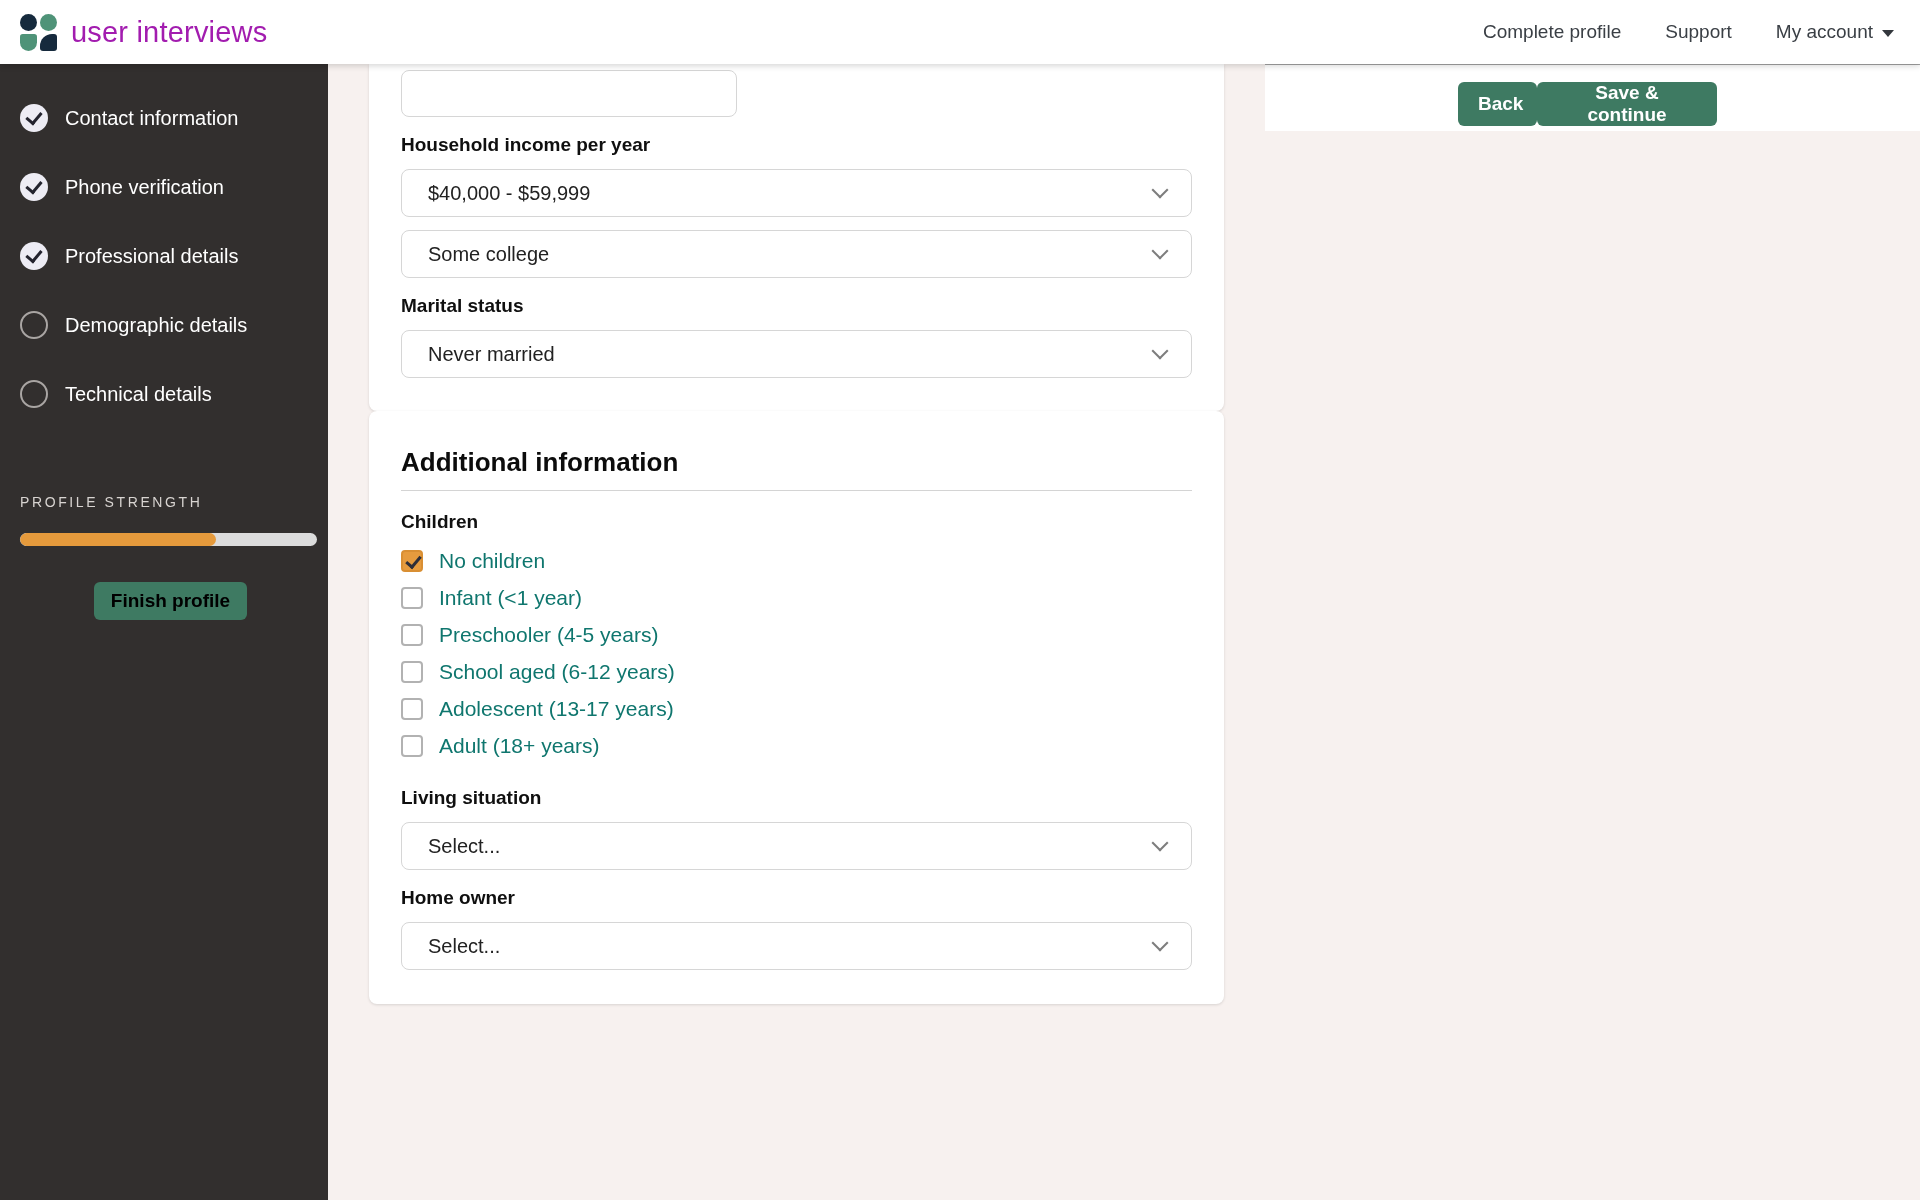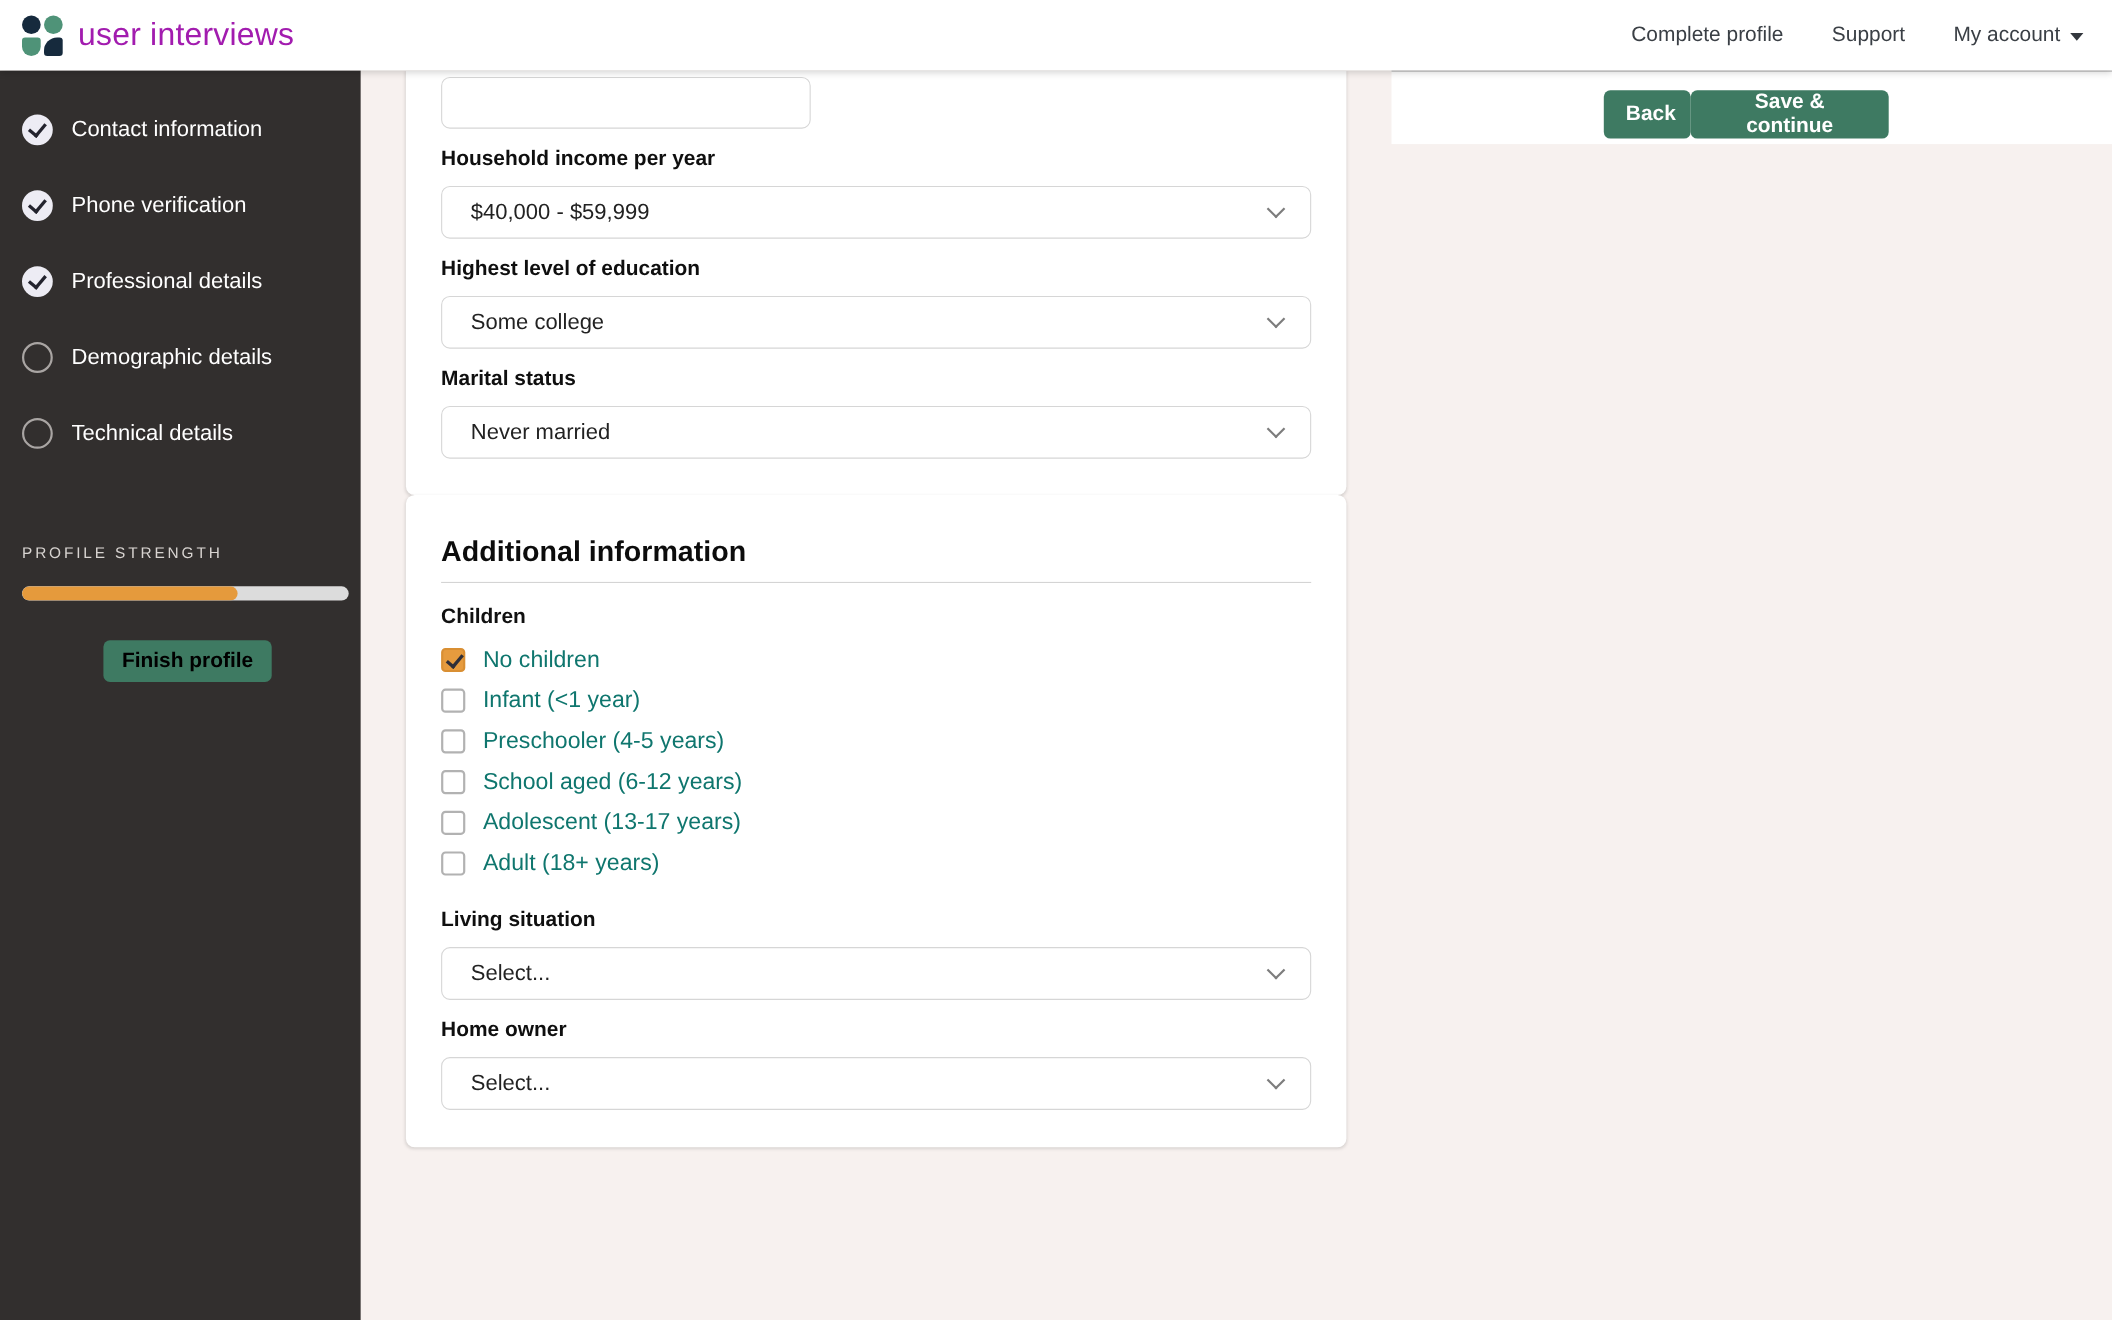--- a/index.html
+++ b/index.html
@@ -185,21 +185,20 @@
   <div class="main-col">
     <div class="scroll-area">
 
       <div class="card card-1">
         <input class="text-input" type="text" value="" style="">
         <div class="field-label">Household income per year</div>
         <div class="select">
           <span class="select-value">$40,000 - $59,999</span>
           <span class="chevron"></span>
         </div>
-        <div class="field-label">Highest level of education</div>
         <div class="select">
           <span class="select-value">Some college</span>
           <span class="chevron"></span>
         </div>
         <div class="field-label">Marital status</div>
         <div class="select">
           <span class="select-value">Never married</span>
           <span class="chevron"></span>
         </div>
       </div>

